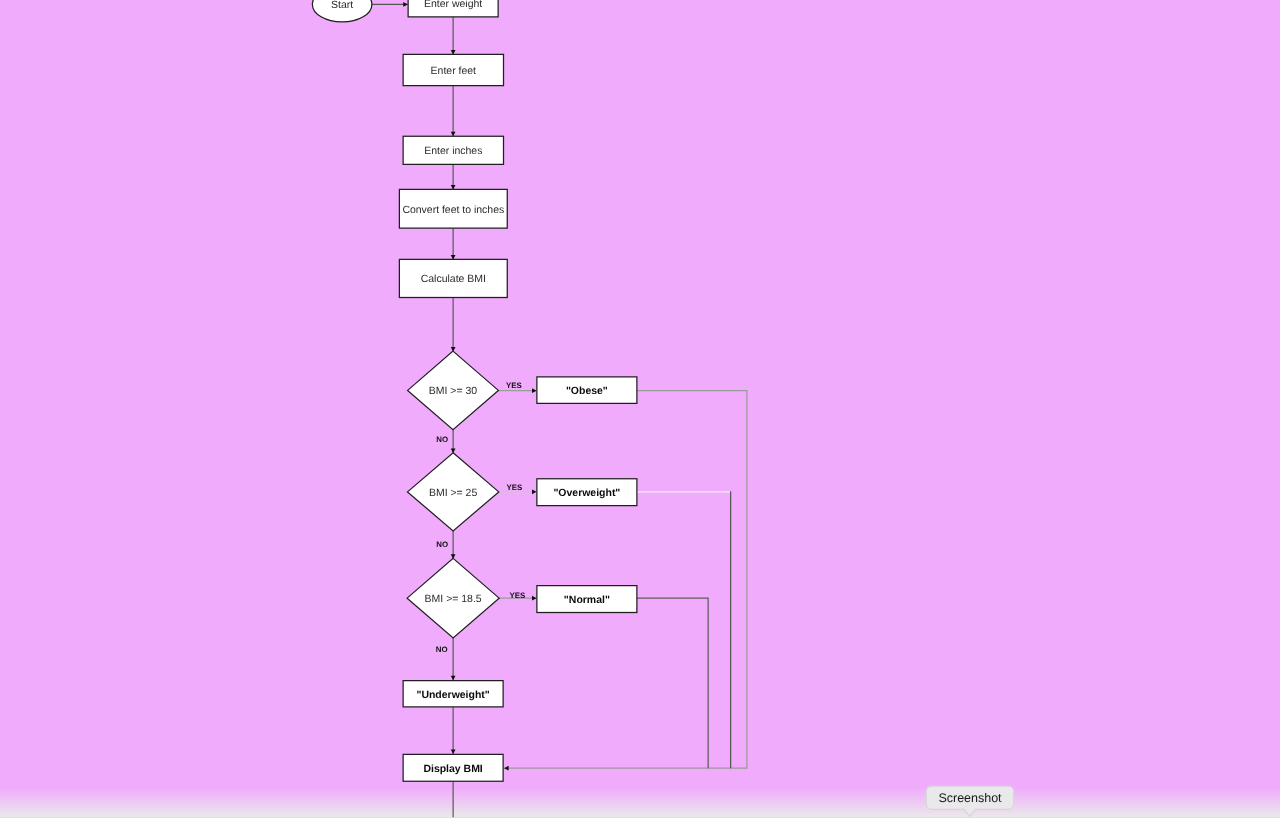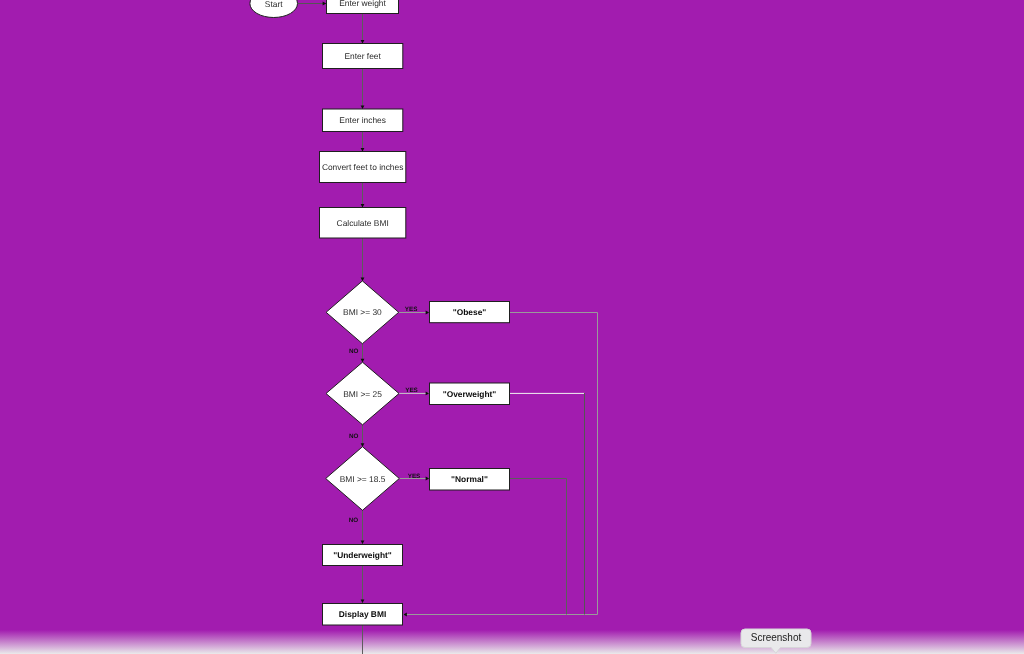--- a/index.html
+++ b/index.html
@@ -1,20 +1,20 @@
 <!DOCTYPE html>
 <html><head>
 <meta charset="utf-8">
 <title>BMI Flowchart</title>
 <style>
   html,body{margin:0;padding:0;}
   body{width:1024px;height:654px;background:#ffffff;overflow:hidden;
        font-family:"Liberation Sans",sans-serif;
        -webkit-font-smoothing:antialiased;}
-  #stage{position:relative;width:1024px;height:654px;background:#a21caf;}
+  #stage{position:relative;width:1024px;height:654px;background:#f0abfc;}
   svg.flow{position:absolute;left:0;top:0;width:1024px;height:654px;display:block;
            transform:translateZ(0);}
   svg.flow text{-webkit-font-smoothing:antialiased;text-rendering:geometricPrecision;}
   .nodelabel{font-family:"Liberation Sans",sans-serif;font-size:8.4px;fill:#2b2b2b;}
   .nodelabel.bold{font-weight:bold;fill:#0a0a0a;}
   .edgelabel{font-family:"Liberation Sans",sans-serif;font-size:6.3px;font-weight:bold;fill:#111;}
   .shape{fill:#ffffff;stroke:#1f1f1f;stroke-width:1;}
   .edge{fill:none;stroke:#6f6f6f;stroke-width:1;}
   .arrowhead{fill:#0d0d0d;}
   #fade{position:absolute;left:0;bottom:0;width:1024px;height:24px;

